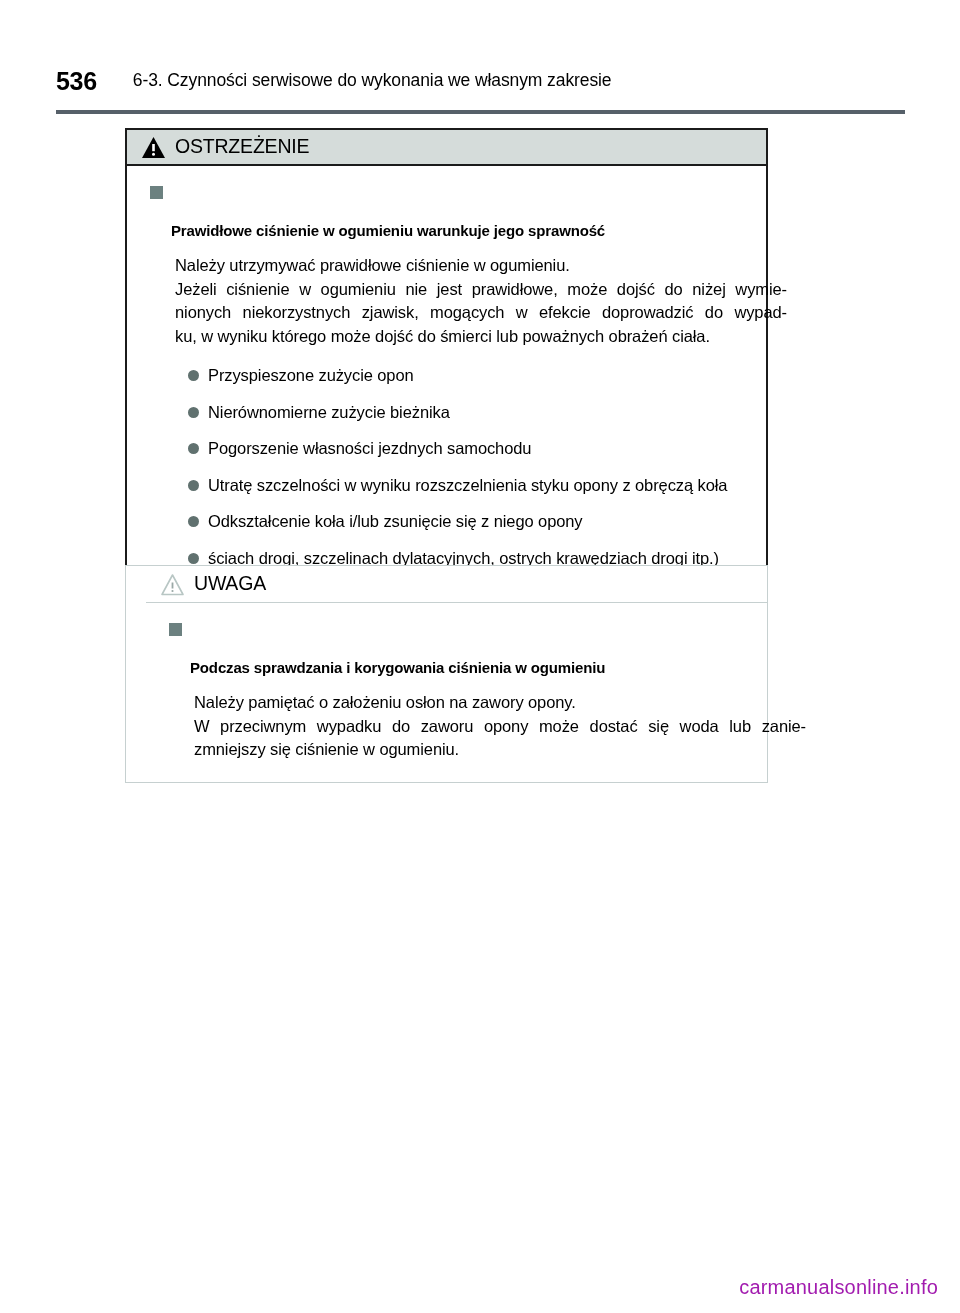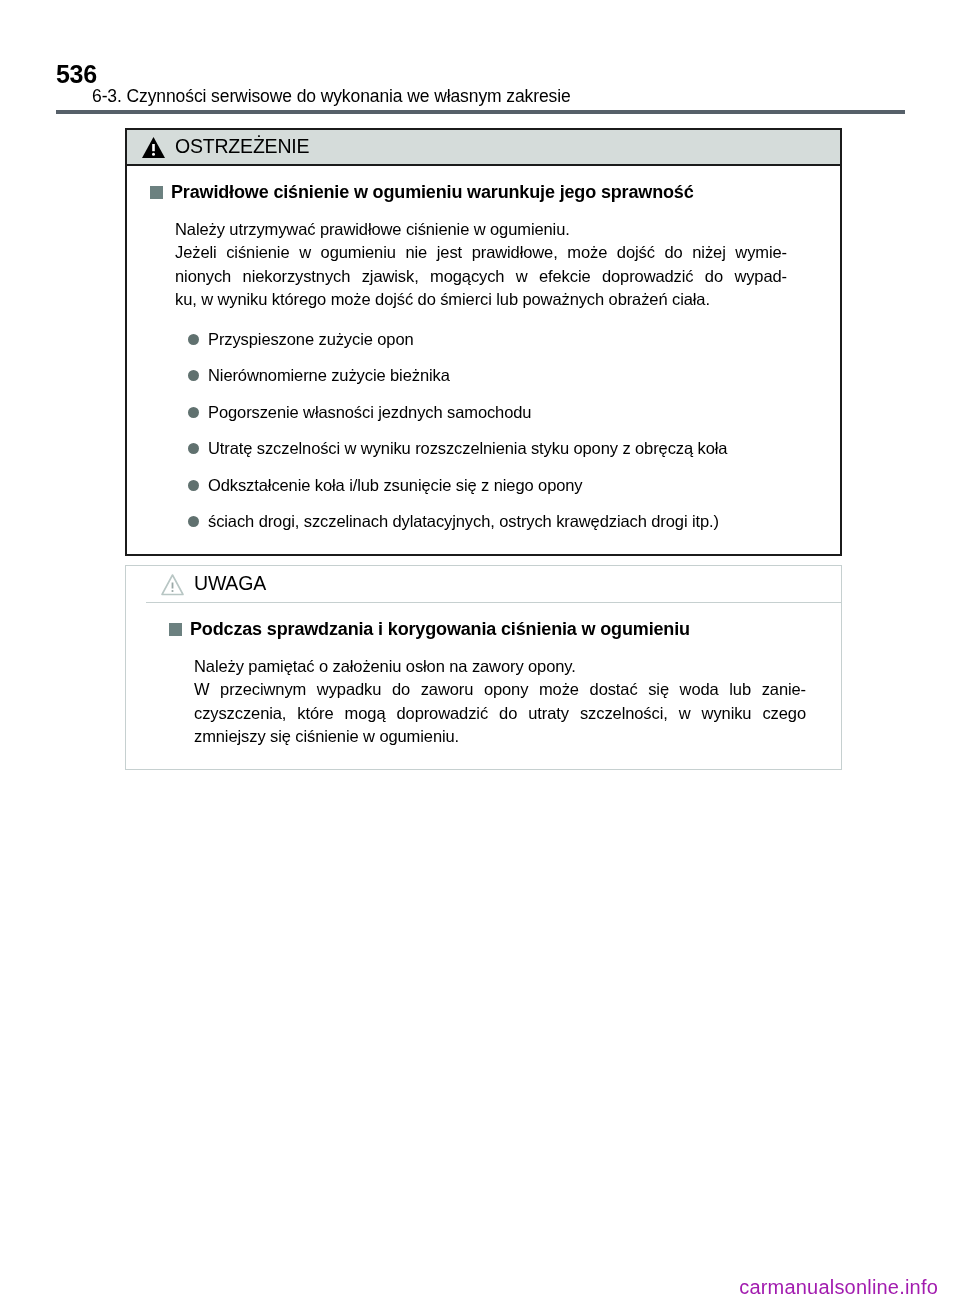--- a/index.html
+++ b/index.html
@@ -17,22 +17,21 @@
   }
 
   
   .page-header {
     position: absolute;
     left: 56px;
     top: 62px;
     width: 849px;
     height: 40px;
     display: flex;
-    align-items: flex-start;
-    flex-direction: column;
+    align-items: center;
   }
   .page-number {
     font-size: 25px;
     font-weight: bold;
     letter-spacing: -0.3px;
     line-height: 1;
     padding-bottom: 1px;
   }
   .page-title {
     font-size: 17.5px;
@@ -47,21 +46,21 @@
     top: 110px;
     width: 849px;
     height: 4px;
     background: #566069;
   }
 
   
   .notice-box {
     position: absolute;
     left: 125px;
-    width: 717px;
+    width: 643px;
     box-sizing: border-box;
     background: #ffffff;
   }
   .notice-box.warning {
     top: 128px;
     border: 2px solid #1b1b1b;
   }
   .notice-box.caution {
     top: 565px;
     border: 1px solid #c6d0d0;
@@ -112,25 +111,26 @@
     margin: 0 0 14px 0;
   }
   .sq-marker {
     width: 13px;
     height: 13px;
     background: #6c8180;
     flex: 0 0 auto;
     margin-top: 4px;
   }
   .sec-heading .label {
-    font-size: 18px;
+    font-size: 15px;
     font-weight: bold;
     margin-left: 8px;
     line-height: 1.2;
     letter-spacing: -0.15px;
+    margin-top: 40px;
   }
 
   
   .para {
     font-size: 16.5px;
     line-height: 23.5px;
     margin: 8px 0 0 25px;
     letter-spacing: -0.1px;
     width: 612px;
   }
@@ -282,20 +282,19 @@
   <div class="box-body">
 
     <div class="sec-heading">
       <span class="sq-marker"></span>
       <span class="label">Podczas sprawdzania i korygowania ciśnienia w ogumieniu</span>
     </div>
 
     <div class="para">
       <span class="ln">Należy pamiętać o założeniu osłon na zawory opony.</span>
       <span class="just">W przeciwnym wypadku do zaworu opony może dostać się woda lub zanie-</span>
-      <span class="just">czyszczenia, które mogą doprowadzić do utraty szczelności, w wyniku czego</span>
       <span class="ln">zmniejszy się ciśnienie w ogumieniu.</span>
     </div>
 
   </div>
 </div>
 
 <div class="watermark">carmanualsonline.info</div>
 
 </body></html>

